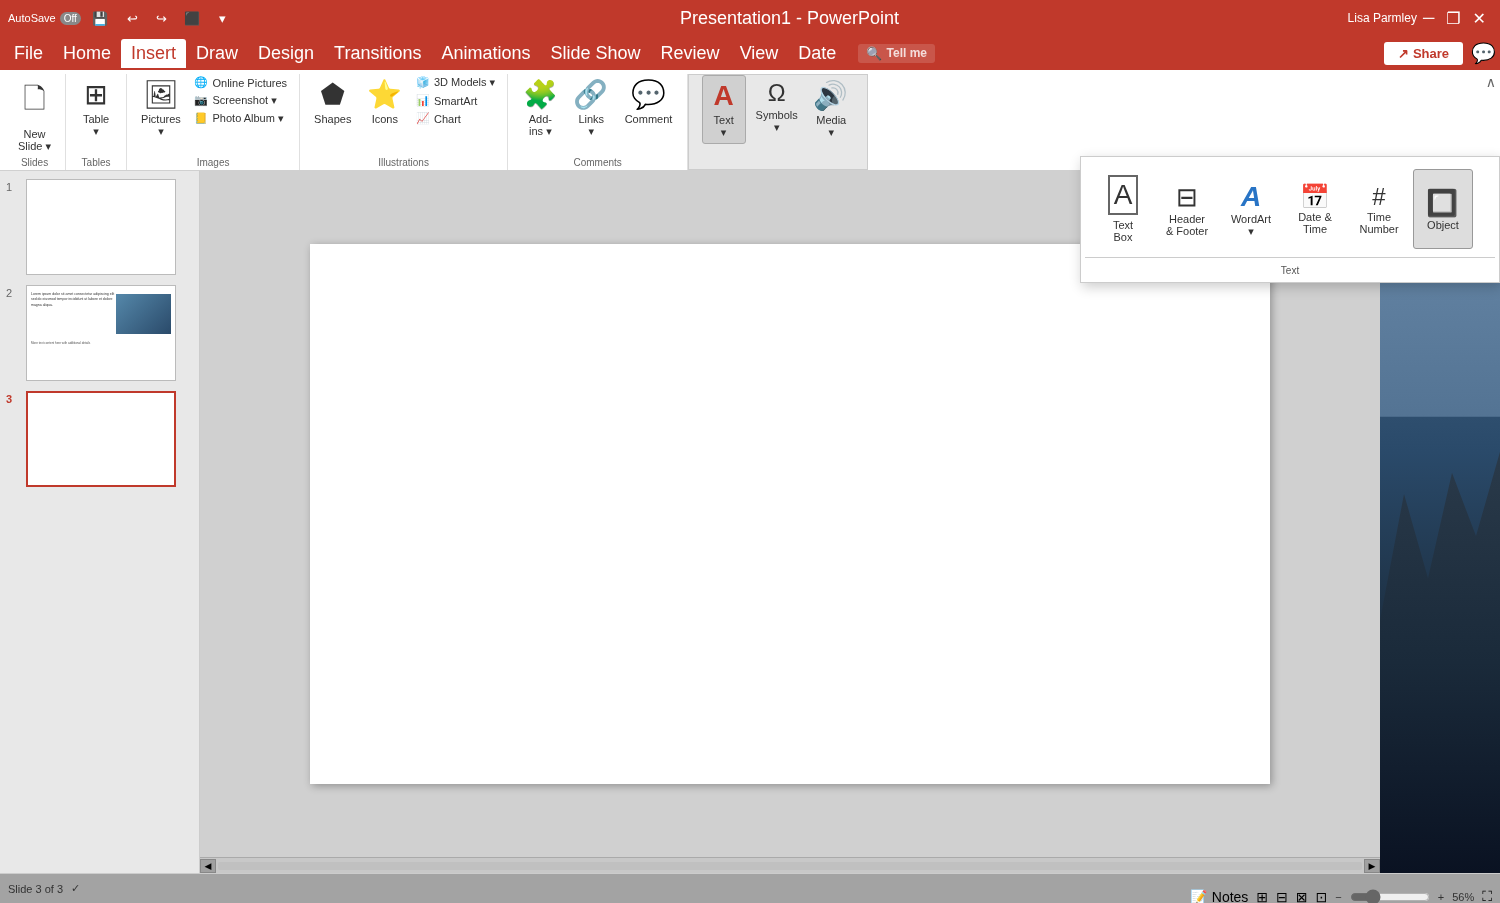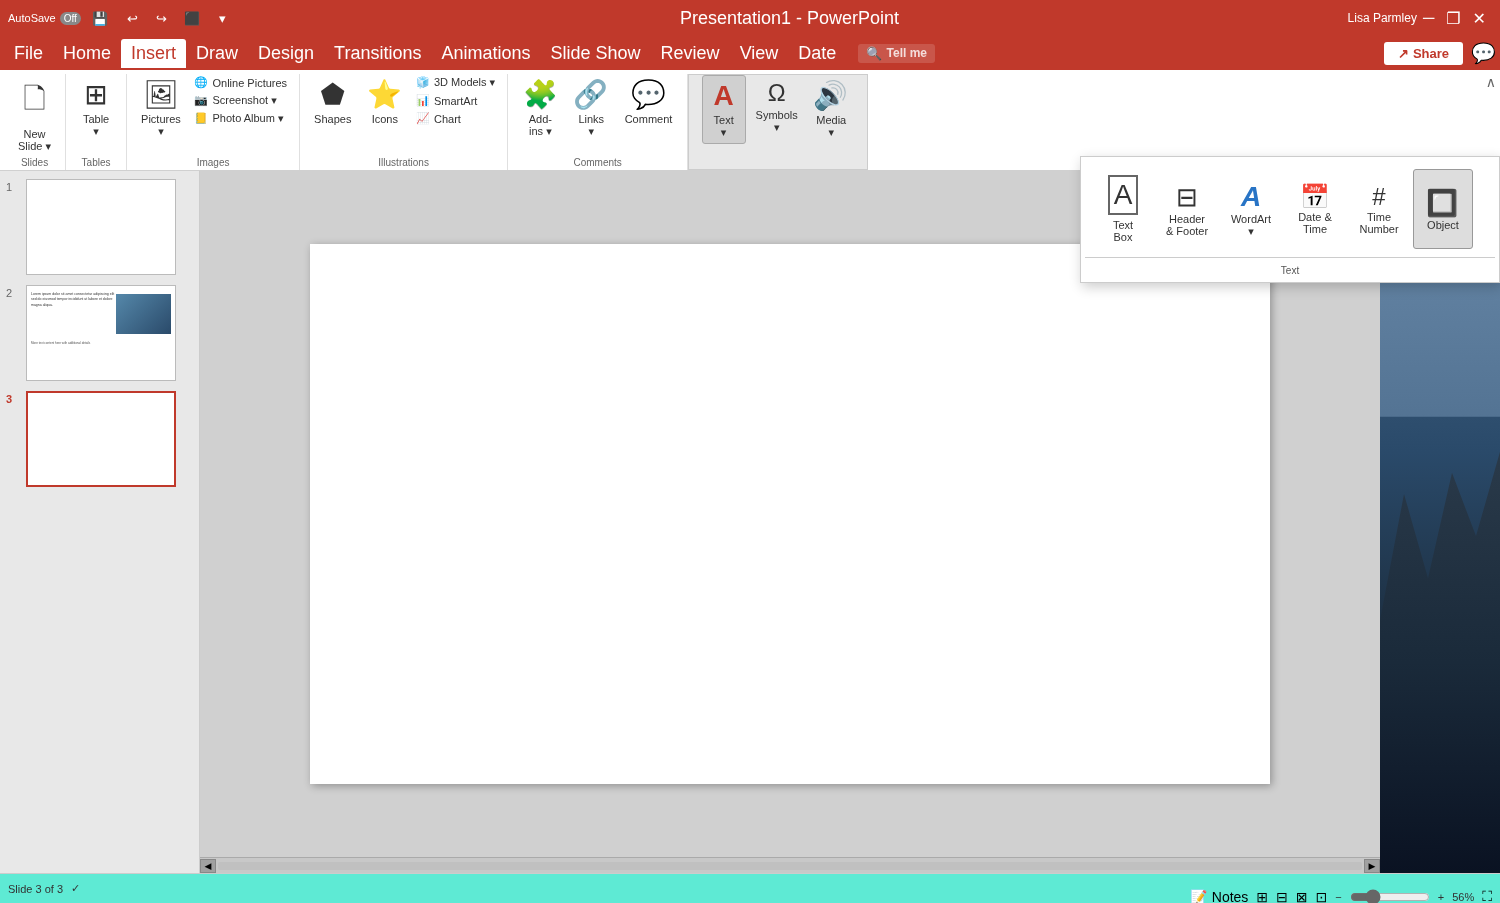--- a/index.html
+++ b/index.html
@@ -166,21 +166,21 @@
       position: relative;
     }
     .right-panel-img {
       width: 100%;
       height: 100%;
       background: linear-gradient(180deg, #4a6a8a 0%, #2a4a6a 40%, #1a2a3a 70%, #0a1a2a 100%);
     }
 
     
     .status-bar {
-      background: #5eead4;
+      background: #a3a3a3;
       border-top: 1px solid #ccc;
       height: 30px;
       display: flex;
       align-items: center;
       padding: 0 8px;
       font-size: 11px;
       color: #333;
       flex-shrink: 0;
     }
     .status-right { margin-left: auto; display: flex; align-items: center; gap: 8px; margin-top: 16px; }

